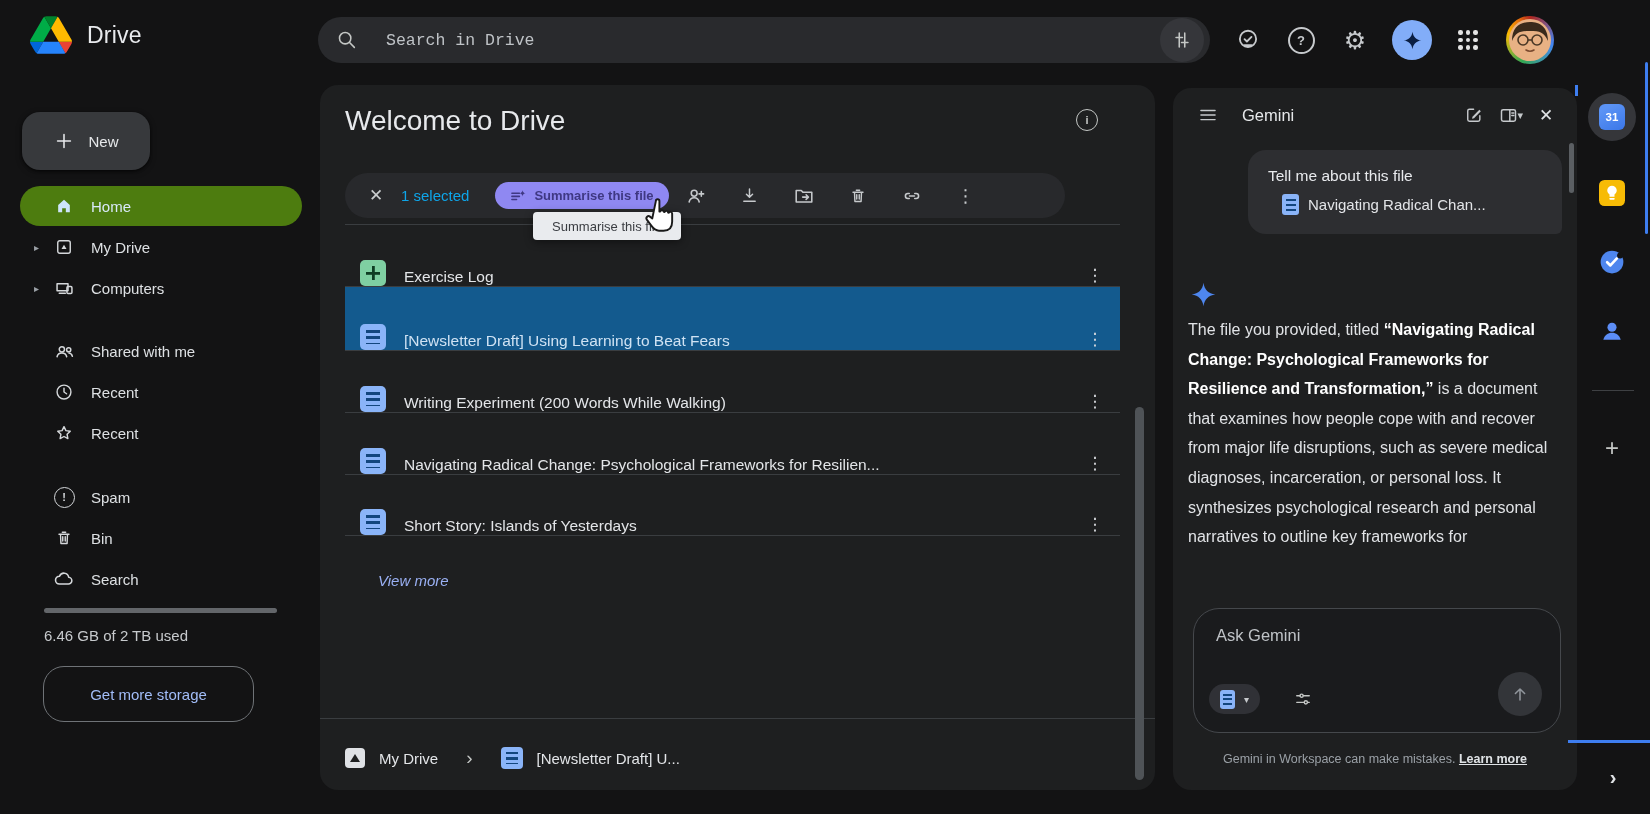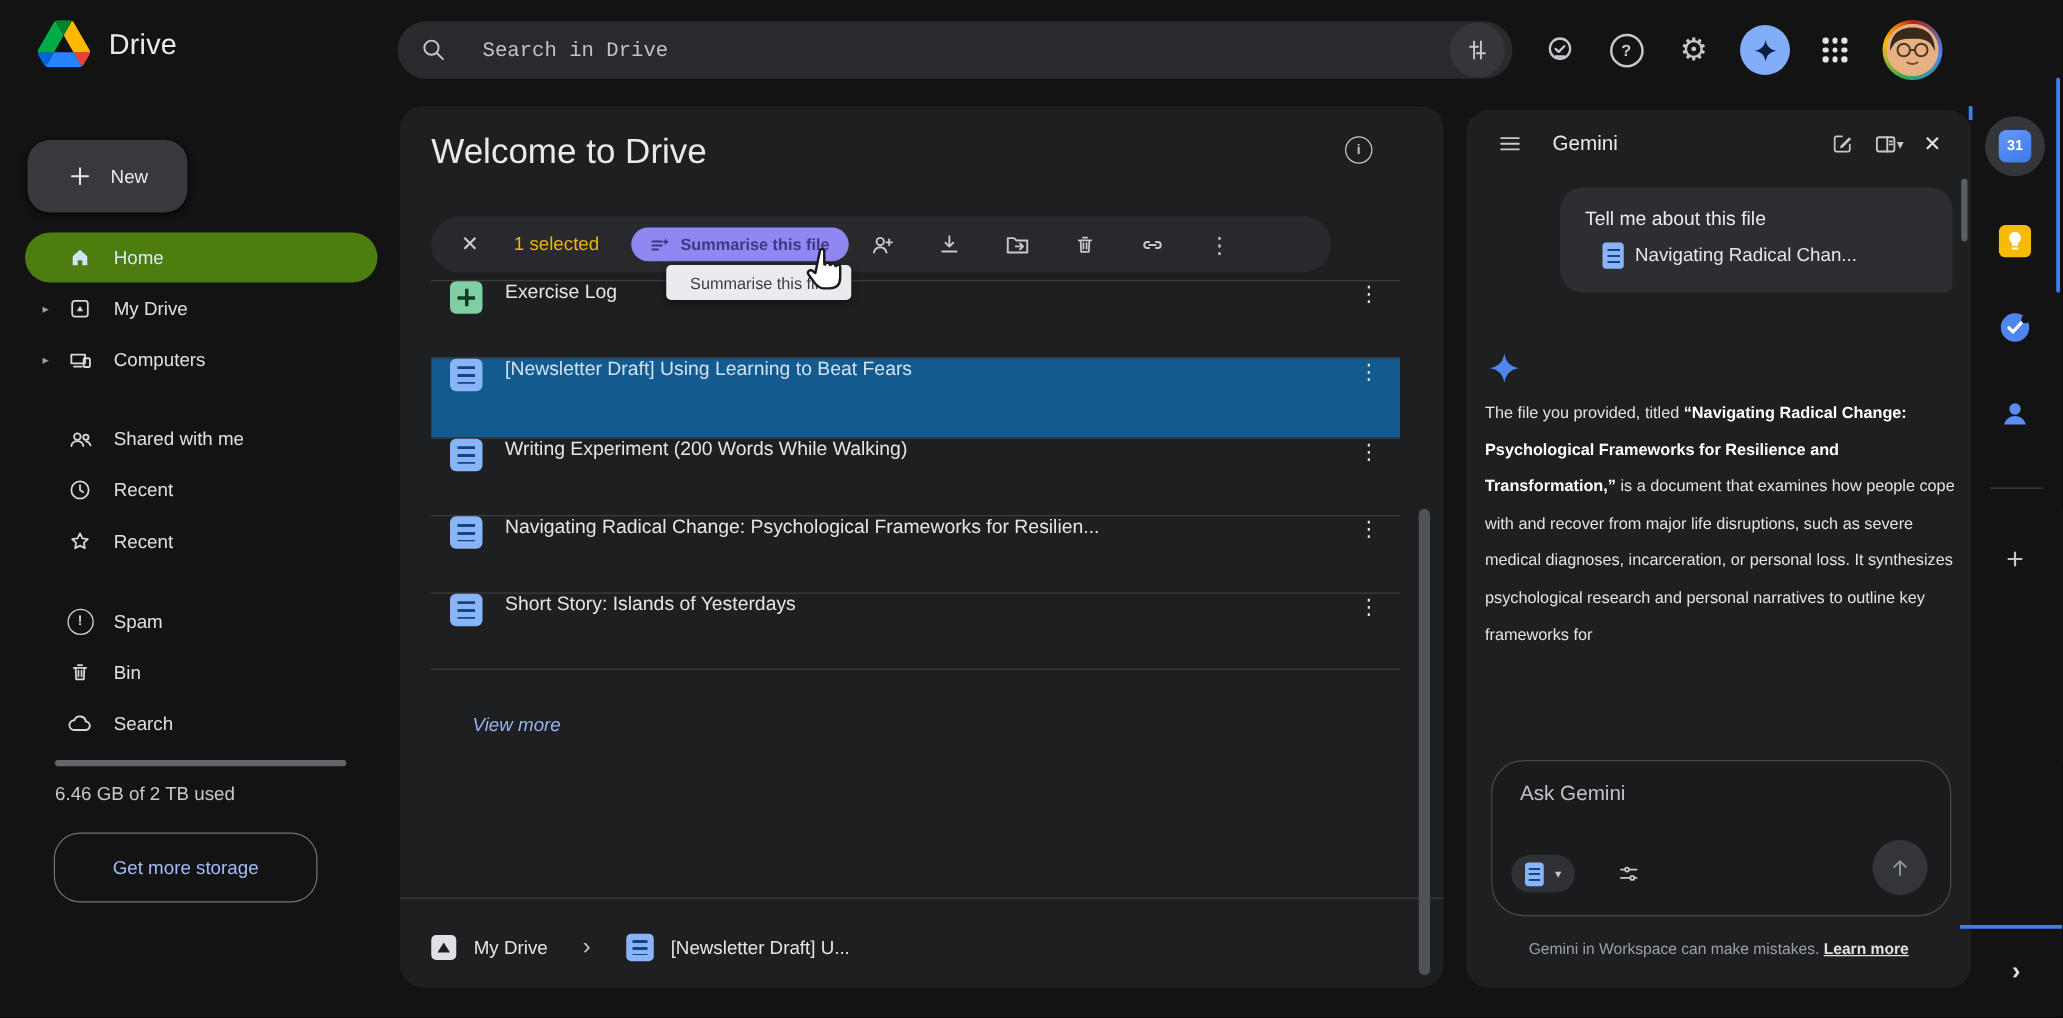--- a/index.html
+++ b/index.html
@@ -49,30 +49,30 @@
   .get-more{left:43px;top:666px;width:211px;height:56px;border:1px solid #6f7377;border-radius:21px;
             color:#a2bdf8;font-size:15px;font-weight:500;display:grid;place-items:center;box-sizing:border-box;}
 
   
   .card{left:320px;top:85px;width:835px;height:705px;background:#1e1f20;border-radius:18px;}
   .welcome{left:25px;top:20px;font-size:28px;font-weight:400;color:#e7e9ec;}
   .info-btn{left:756px;top:24px;color:#c4c7c5;}
   .sel-toolbar{left:25px;top:88px;width:720px;height:45px;border-radius:23px;background:#28292c;
                display:flex;align-items:center;padding:0 10px 0 14px;box-sizing:border-box;}
   .tb-close{width:34px;text-align:center;font-size:17px;color:#c9ccce;}
-  .tb-count{font-size:15px;color:#eab308;margin:0 0 0 18px;}
+  .tb-count{font-size:15px;color:#0ea5e9;margin:0 0 0 8px;}
   .sum-pill{margin-left:26px;height:27px;padding:0 15px;border-radius:14px;background:#8f88f2;
             display:flex;align-items:center;gap:8px;font-size:13px;font-weight:700;color:rgba(42,36,103,.8);}
   .tb-ic{width:54px;display:grid;place-items:center;color:#c6c9cc;}
   .tb-ic:first-of-type{margin-left:14px;}
   .tooltip{left:213px;top:127px;width:148px;height:28px;background:#e9ebee;border-radius:4px;
            color:#3a3d42;font-size:13px;display:grid;place-items:center;box-shadow:0 2px 8px rgba(0,0,0,.45);z-index:5;}
   .hand-cursor{left:322px;top:110px;z-index:6;}
   .filelist{left:25px;top:139px;width:775px;}
-  .frow{height:62px;display:flex;align-items:flex-start;border-top:1px solid #3a3d40;padding:0 0 0 15px;box-sizing:border-box;}
+  .frow{height:62px;display:flex;align-items:flex-end;border-top:1px solid #3a3d40;padding:0 0 0 15px;box-sizing:border-box;}
   .frow.selected{height:64px;background:#135a8e;}
   .frow .fname{margin-left:18px;font-size:15.5px;color:#e3e5e8;flex:1;white-space:nowrap;overflow:hidden;}
   .frow.selected .fname{color:#cfe2f3;}
   .frow .rowdots{width:50px;text-align:center;font-size:17px;color:#dadce0;}
   .doc-ic{position:relative;width:26px;height:26px;border-radius:5px;background:#8ab4f8;flex:none;}
   .doc-ic::after{content:"";position:absolute;left:6px;right:6px;top:6px;height:14px;
                  background:repeating-linear-gradient(#12467e 0 2.6px,transparent 2.6px 6.4px);}
   .sheet-ic{position:relative;width:26px;height:26px;border-radius:5px;background:#7fcfa2;flex:none;}
   .sheet-ic::after{content:"";position:absolute;inset:0;
       background:linear-gradient(#0f3d24,#0f3d24) center/2.8px 14px no-repeat,
@@ -97,21 +97,21 @@
   .g-caret{font-size:11px;color:#c6c9cc;margin:0 6px 0 -8px;}
   .g-scroll{left:396px;top:55px;width:5px;height:50px;border-radius:3px;background:#5b5f63;}
   .bubble{left:75px;top:62px;width:314px;height:84px;box-sizing:border-box;background:#2d2e31;
           border-radius:18px 18px 6px 18px;padding:17px 18px 0 20px;}
   .bubble-l1{font-size:15.5px;color:#e8eaed;}
   .bubble-l2{margin-top:9px;padding-left:14px;display:flex;align-items:center;gap:9px;font-size:15px;color:#e3e5e8;}
   .bubble-l2 .doc-ic{width:17px;height:21px;border-radius:3px;}
   .bubble-l2 .doc-ic::after{left:3.5px;right:3.5px;top:4.5px;height:12px;
       background:repeating-linear-gradient(#12467e 0 2px,transparent 2px 4.8px);}
   .sparkle{left:17px;top:193px;}
-  .g-resp{left:15px;top:227px;width:378px;font-size:13px;line-height:29.6px;color:#e1e3e6;}
+  .g-resp{left:15px;top:227px;width:378px;font-size:16px;line-height:29.6px;color:#e1e3e6;}
   .g-resp b{color:#fff;font-weight:700;}
   .ask-box{left:20px;top:520px;width:368px;height:125px;box-sizing:border-box;border:1px solid #45484c;
            border-radius:26px;background:#1a1b1d;}
   .ask-input{position:absolute;left:20px;top:16px;width:300px;background:transparent;border:none;outline:none;
              font-family:inherit;font-size:16.5px;color:#e3e3e3;}
   .ask-input::placeholder{color:#bfc3c7;}
   .ask-chip{position:absolute;left:15px;bottom:18px;height:30px;border-radius:15px;background:#303136;
             display:flex;align-items:center;gap:9px;padding:0 11px;color:#c4c7c5;}
   .ask-chip .doc-ic{width:15px;height:19px;border-radius:3px;}
   .ask-chip .doc-ic::after{left:3px;right:3px;top:4px;height:11px;

